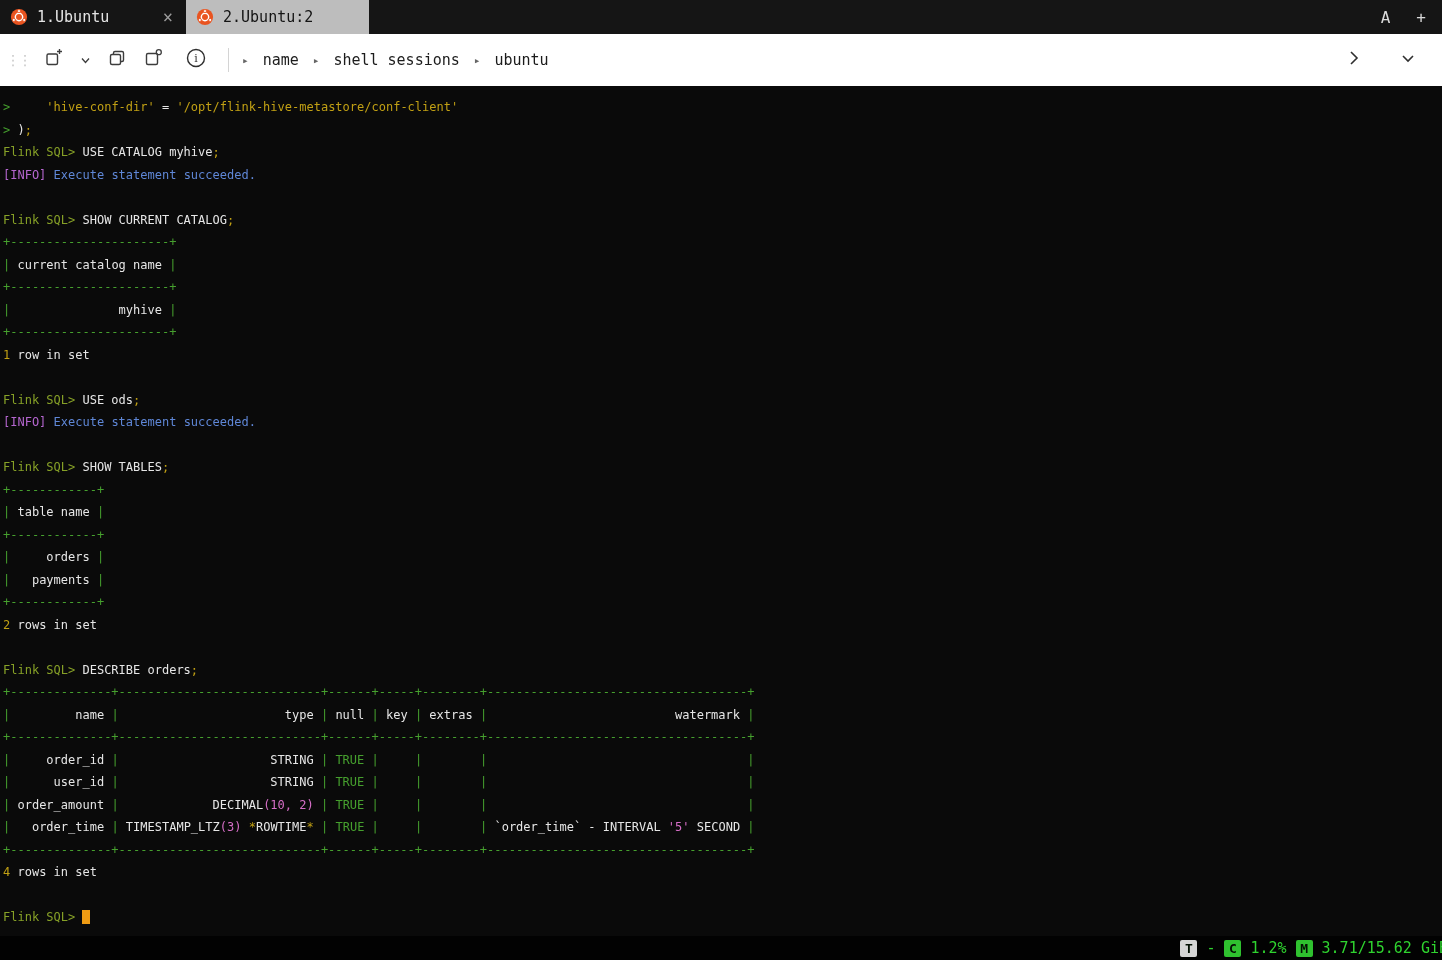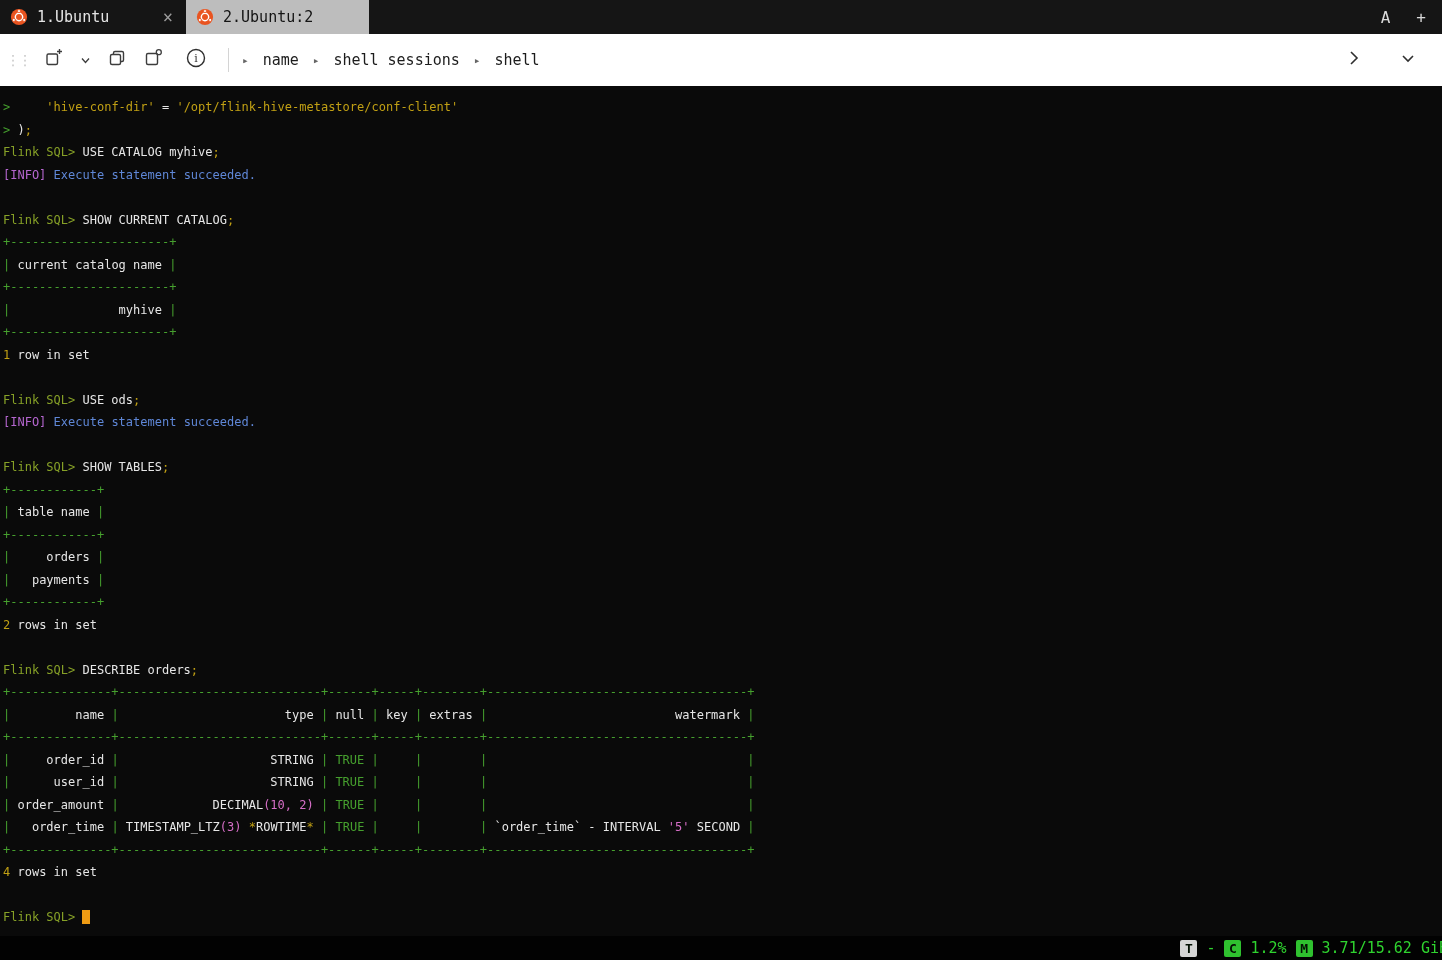--- a/index.html
+++ b/index.html
@@ -120,21 +120,21 @@
     </span>
 
     <span class="tb-sep"></span>
 
     <span class="crumbs">
       <span class="crumb-sep">▸</span>
       <span class="crumb">name</span>
       <span class="crumb-sep">▸</span>
       <span class="crumb">shell sessions</span>
       <span class="crumb-sep">▸</span>
-      <span class="crumb">shell</span>
+      <span class="crumb">ubuntu</span>
     </span>
 
     <span class="toolbar-right">
       <span class="tbtn">
         <span>
           <svg width="20" height="20" viewBox="0 0 20 20">
             <path d="M7 4l6 6-6 6" fill="none" stroke="#2f2f2f" stroke-width="1.6"></path>
           </svg>
         </span>
       </span>

